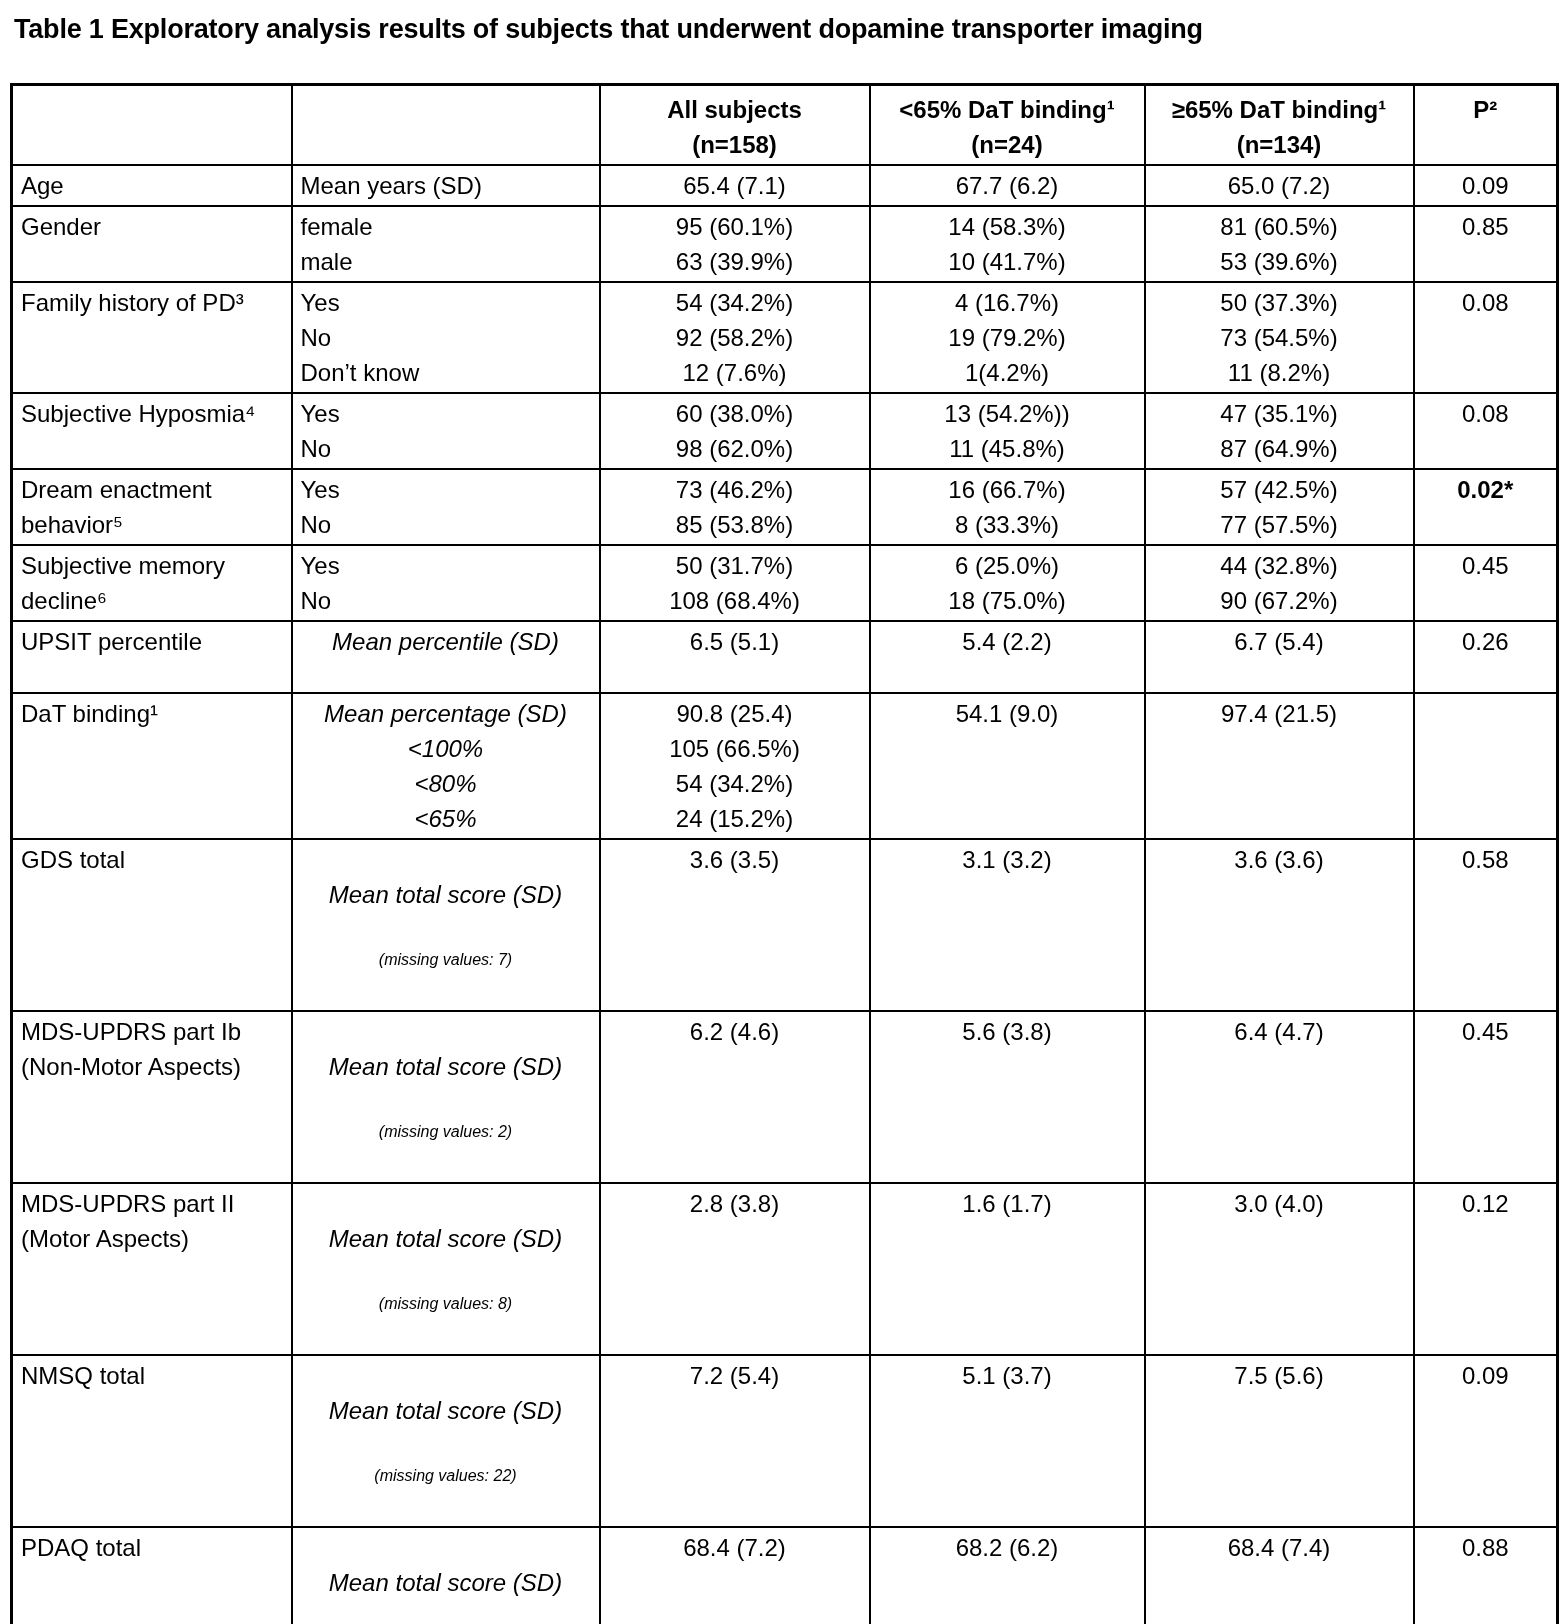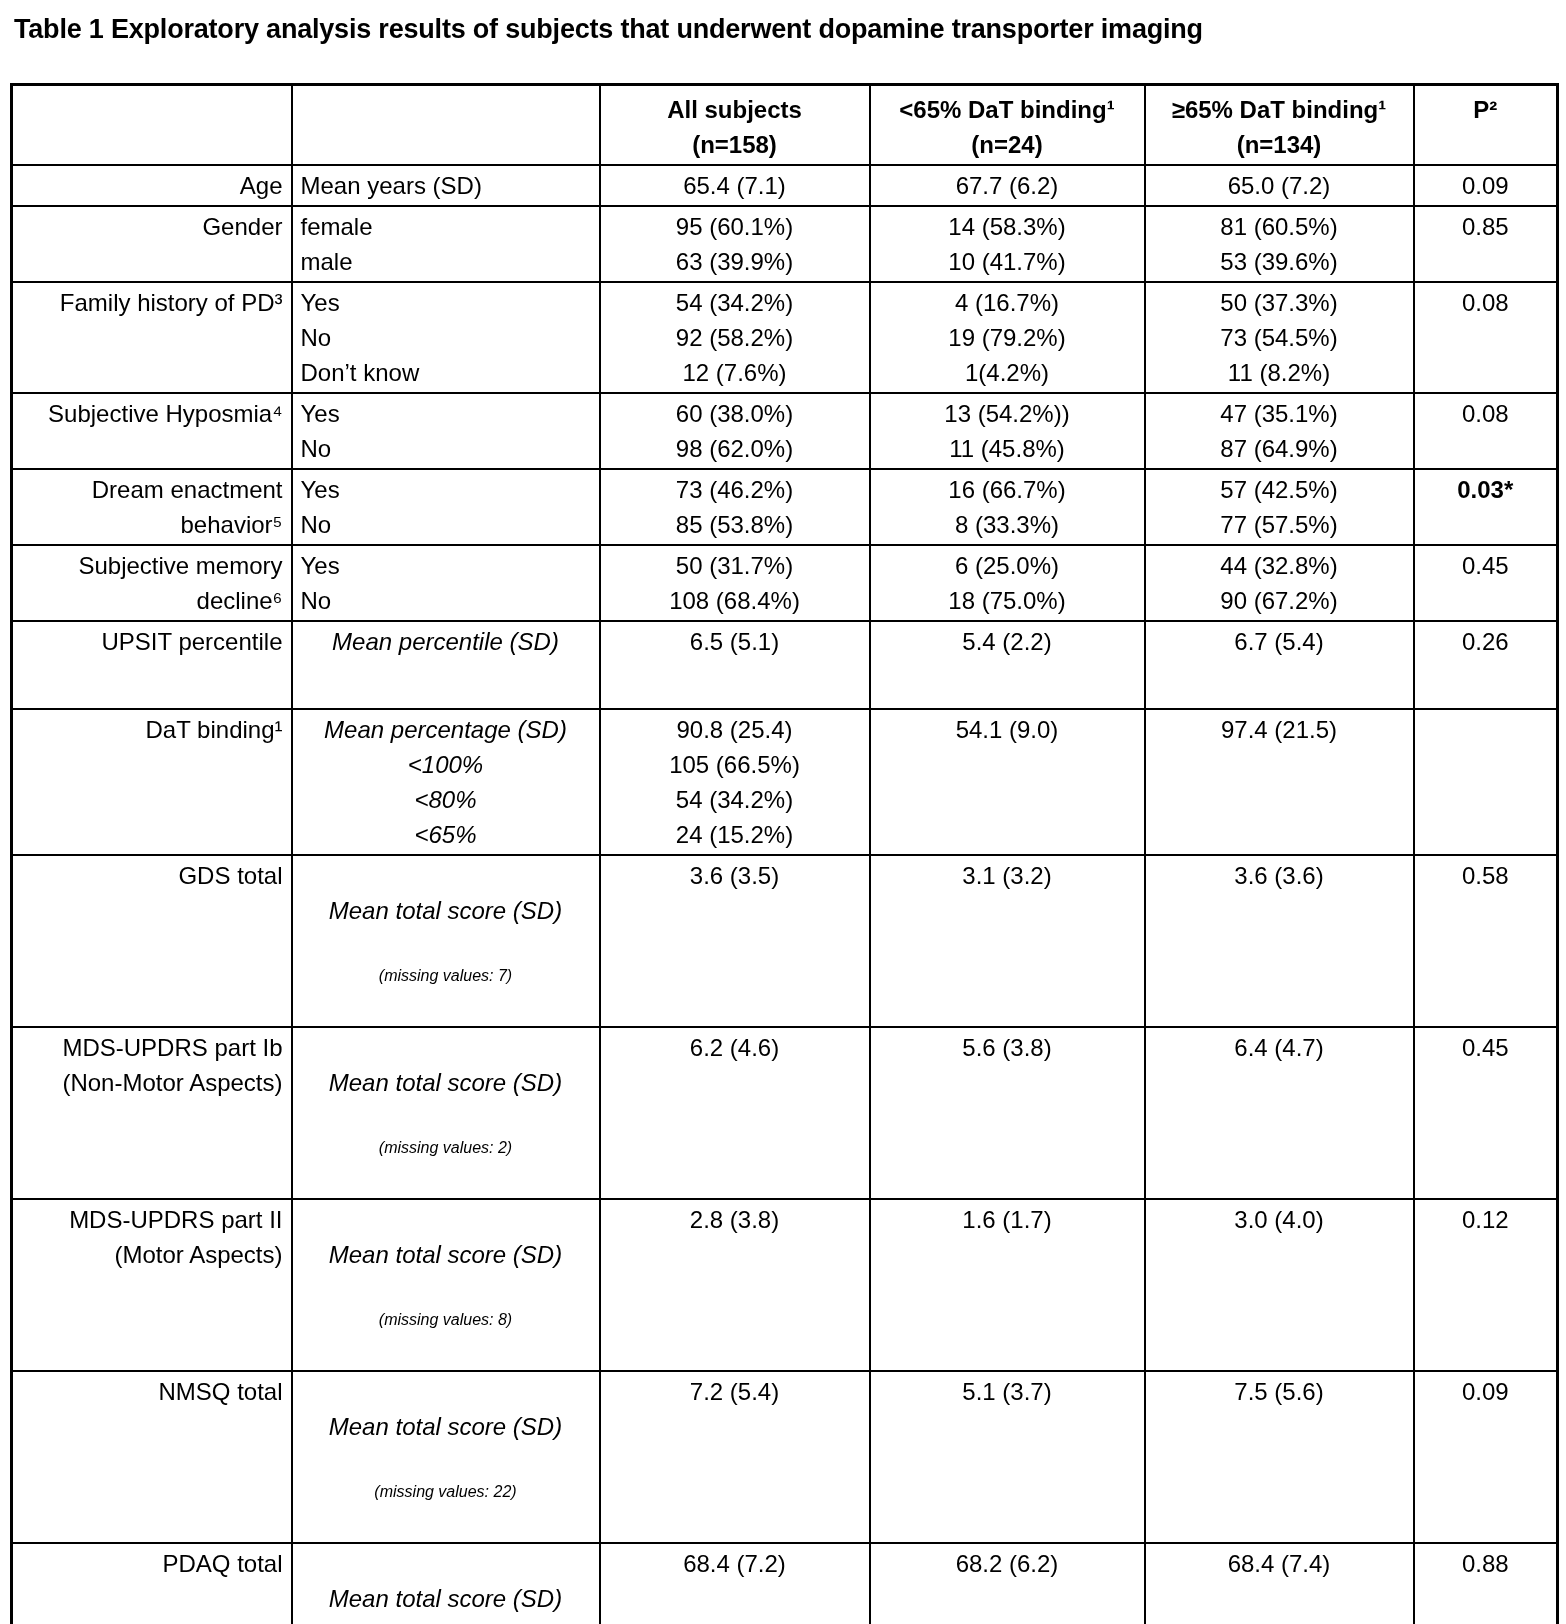--- a/index.html
+++ b/index.html
@@ -22,37 +22,37 @@
   }
   .tbl th,.tbl td{
     border:2px solid #000;
     padding:2px 8px;
     font-size:24px;line-height:35px;
     vertical-align:top;
     white-space:pre-line;
     overflow:hidden;
   }
   .tbl th{font-weight:bold;text-align:center;vertical-align:top;padding-top:6px;}
-  .lbl{text-align:right;padding-right:10px;}
+  .lbl{text-align:left;padding-right:10px;}
   .subl{text-align:left;padding-left:13px;}
   .subc{text-align:center;font-style:italic;}
   .val,.pv{text-align:center;}
   .vm{vertical-align:middle;border-radius:22px;}
   .bold{font-weight:bold;}
   .note{font-size:16px;line-height:26px;text-align:center;}
   .main{text-align:center;}
   
   tr.r-head{height:74px}
   tr.r-age{height:36px}
   tr.r-gender{height:71px}
   tr.r-family{height:106px}
   tr.r-hyposmia{height:73px}
   tr.r-dream{height:72px}
   tr.r-memory{height:70px}
-  tr.r-upsit{height:88px}
+  tr.r-upsit{height:72px}
   tr.r-dat{height:144px}
   tr.r-gds{height:70px}
   tr.r-mds1b{height:74px}
   tr.r-mds2{height:71px}
   tr.r-nmsq{height:72px}
   tr.r-pdaq{height:70px}
 </style>
 </head>
 <body>
 
@@ -139,21 +139,21 @@
       <td class="lbl">Dream enactment
 behavior⁵</td>
       <td class="subl">Yes
 No</td>
       <td class="val">73 (46.2%)
 85 (53.8%)</td>
       <td class="val">16 (66.7%)
 8 (33.3%)</td>
       <td class="val">57 (42.5%)
 77 (57.5%)</td>
-      <td class="pv vm bold">0.03*</td>
+      <td class="pv vm bold">0.02*</td>
     </tr>
 
     <tr class="r-memory">
       <td class="lbl">Subjective memory
 decline⁶</td>
       <td class="subl">Yes
 No</td>
       <td class="val">50 (31.7%)
 108 (68.4%)</td>
       <td class="val">6 (25.0%)

